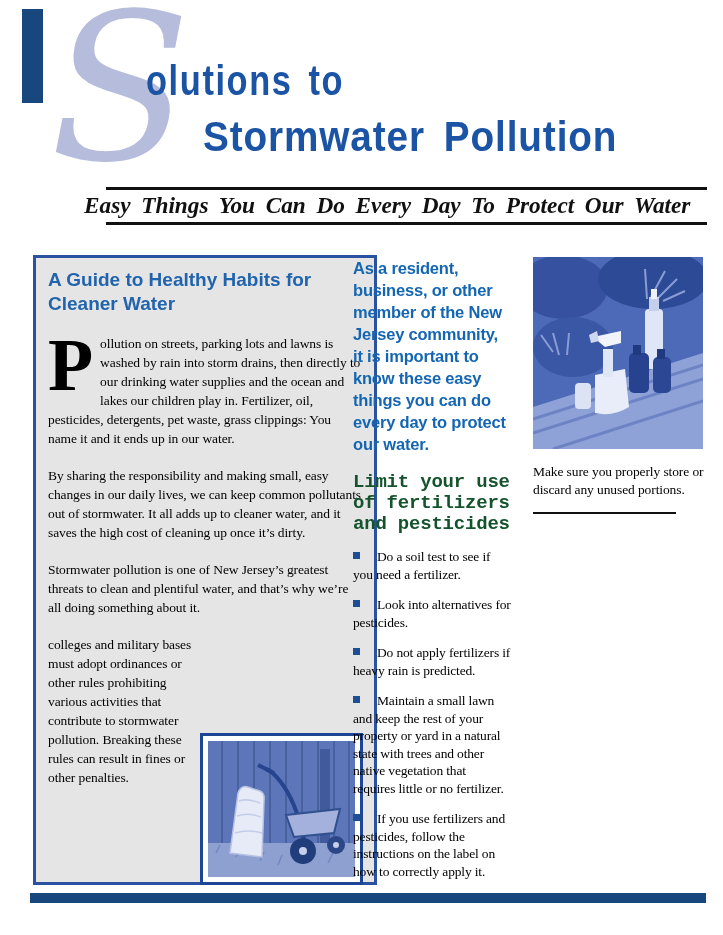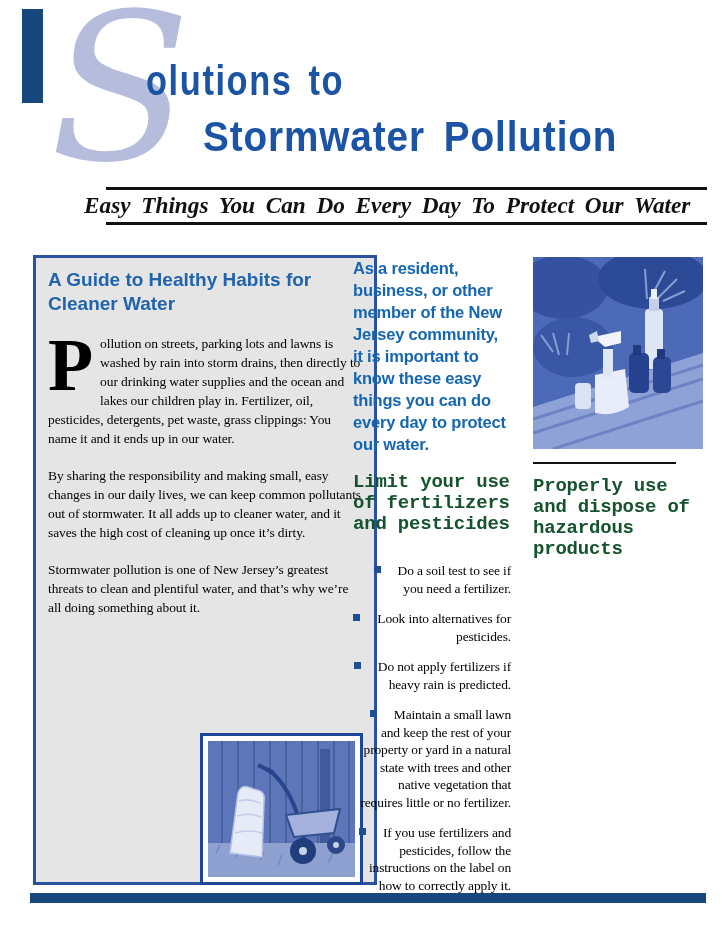--- a/index.html
+++ b/index.html
@@ -36,21 +36,21 @@
            font-size:74px;line-height:56px;margin:3px 7px 0 0;}
   .p4-wrap{width:154px;}
 
   
   .mid-col{left:353px;top:257px;width:158px;}
   .mid-intro{font-family:"Liberation Sans",sans-serif;font-weight:bold;
              font-size:16.5px;line-height:22px;letter-spacing:-0.2px;color:#1566b2;}
   .sec-heading{font-family:Liberation Mono, monospace;font-weight:bold;
                font-size:19px;line-height:21px;letter-spacing:-0.2px;color:#14532d;
                margin-top:17px;}
-  .blist{margin-top:27px;text-align:right;}
+  .blist{margin-top:13px;}
   .bitem{font-size:13.5px;line-height:17.5px;letter-spacing:-0.15px;margin-bottom:13px;}
   .sq{display:inline-block;width:7px;height:7px;background:#1c4f95;margin-right:17px;
       vertical-align:2px;}
 
   
   .right-col{left:533px;top:257px;width:173px;}
   .photo1{display:block;}
   .caption{font-size:13.5px;line-height:18px;letter-spacing:-0.1px;margin-top:14px;}
   .divider{width:143px;height:2px;background:#111;margin:13px 0 12px 0;}
 
@@ -73,20 +73,21 @@
   <div class="abs tagline">Easy Things You Can Do Every Day To Protect Our Water</div>
   <div class="abs rule rule-bot"></div>
 
   <div class="abs guide-box">
     <div class="guide-heading">A Guide to Healthy Habits for Cleaner Water</div>
     <div class="body-txt gpara">
       <span class="dropcap">P</span><span>ollution on streets, parking lots and lawns is washed by rain into storm drains, then directly to our drinking water supplies and the ocean and lakes our children play in.  Fertilizer, oil, pesticides, detergents, pet waste, grass clippings: You name it and it ends up in our water.</span>
     </div>
     <div class="body-txt gpara">By sharing the responsibility and making small, easy changes in our daily lives, we can keep common pollutants out of stormwater.  It all adds up to cleaner water, and it saves the high cost of cleaning up once it’s dirty.</div>
     <div class="body-txt gpara">Stormwater pollution is one of New Jersey’s greatest threats to clean and plentiful water, and that’s why we’re all doing something about it.</div>
+    <div class="body-txt p4-wrap">colleges and military bases must adopt ordinances or other rules prohibiting various activities that contribute to stormwater pollution. Breaking these rules can result in fines or other penalties.</div>
   </div>
 
   <div class="abs photo2">
     <svg width="147" height="136" viewBox="0 0 147 136">
       <rect x="0" y="0" width="147" height="136" fill="#5d76ba"></rect>
 
       <g stroke="#48619f" stroke-width="2">
         <line x1="14" y1="0" x2="14" y2="104"></line>
           <line x1="30" y1="0" x2="30" y2="104"></line>
         <line x1="46" y1="0" x2="46" y2="104"></line>
@@ -160,20 +161,20 @@
       <path d="M60,80 L88,74 L88,86 L72,90 Z" fill="#f2f4fc"></path>
       <path d="M56,78 L64,74 L66,84 L58,86 Z" fill="#cdd7ef"></path>
 
       <rect x="96" y="96" width="20" height="40" rx="5" fill="#27438f"></rect>
       <rect x="120" y="100" width="18" height="36" rx="5" fill="#2c4894"></rect>
       <rect x="100" y="88" width="8" height="10" fill="#203a80"></rect>
       <rect x="124" y="92" width="8" height="10" fill="#203a80"></rect>
 
       <rect x="42" y="126" width="16" height="26" rx="4" fill="#dce3f4"></rect>
     </svg>
+    <div class="caption">Make sure you properly store or discard any unused portions.</div>
     <div class="divider"></div>
-    <div class="sec-heading" style="margin-top:0">Properly use and dispose of hazardous products</div>
     <div class="blist">
     </div>
   </div>
 
   <div class="abs bottom-bar"></div>
 </div>
 
 </body></html>

